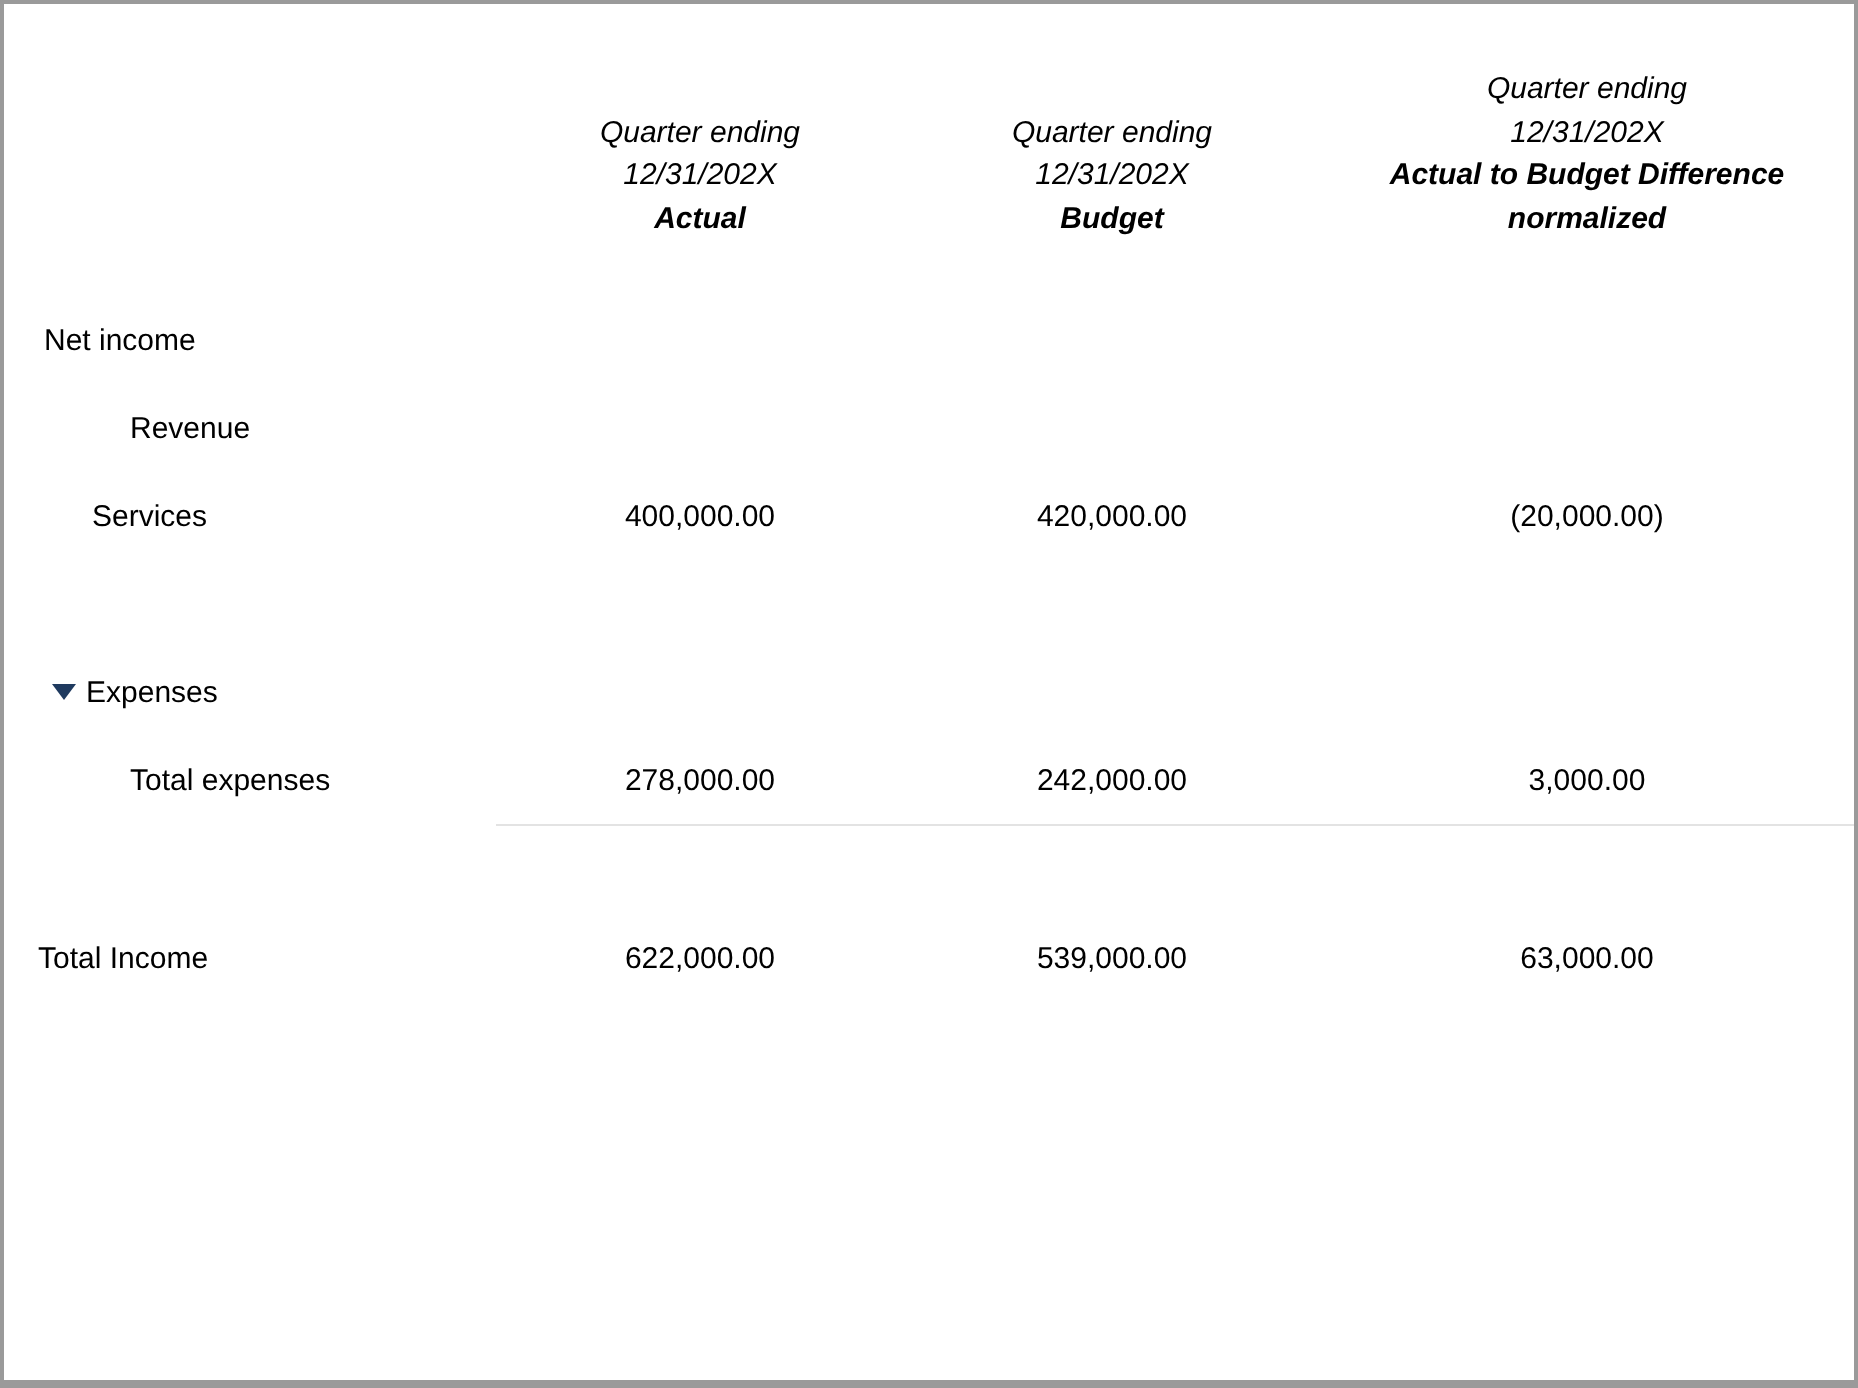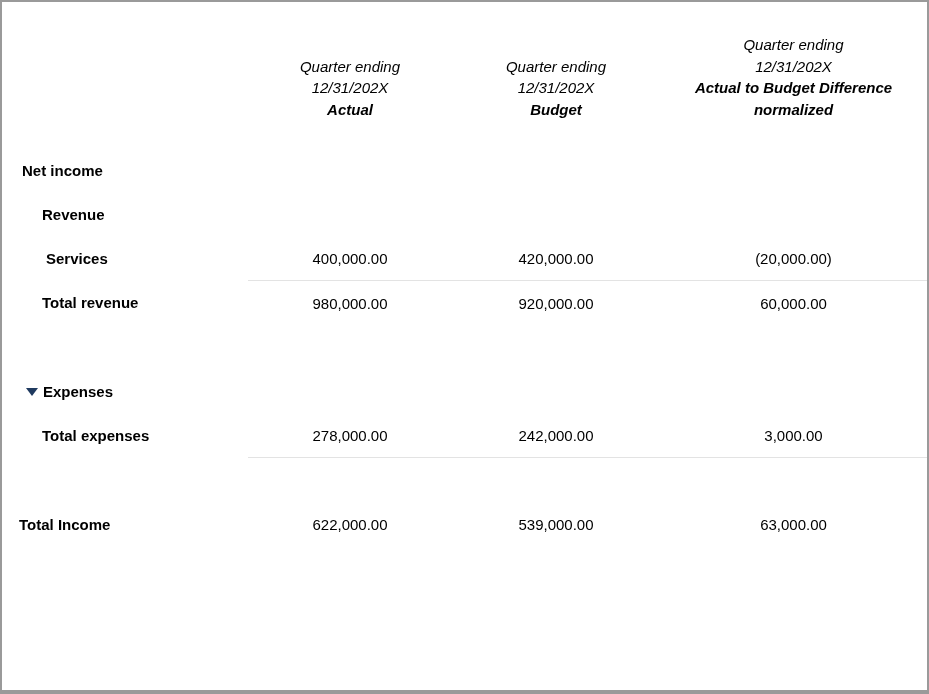--- a/index.html
+++ b/index.html
@@ -43,25 +43,24 @@
   tbody td {
     height: 44px;
     padding: 0;
     vertical-align: middle;
   }
   tr.spacer-row td { height: 44px; }
   td.val { text-align: center; }
   td.row-label {
     text-align: left;
     white-space: nowrap;
-    font-weight: bold;
   }
   .indent-0 { padding-left: 17px; }
   .indent-1 { padding-left: 20px; }
-  .indent-2 { padding-left: 40px; }
+  .indent-2 { padding-left: 63px; }
   .indent-3 { padding-left: 44px; }
   .indent-arrow { padding-left: 24px; }
 
   .tri-down {
     display: inline-block;
     width: 0;
     height: 0;
     border-left: 6.5px solid transparent;
     border-right: 6.5px solid transparent;
     border-top: 8px solid var(--arrow, #1f3a5f);
@@ -118,26 +117,20 @@
           <td class="val"></td>
           <td class="val"></td>
           <td class="val"></td>
         </tr>
         <tr>
           <td class="row-label indent-3"><span>Services</span></td>
           <td class="val">400,000.00</td>
           <td class="val">420,000.00</td>
           <td class="val">(20,000.00)</td>
         </tr>
-        <tr>
-          <td class="row-label indent-2"><span>Total revenue</span></td>
-          <td class="val rule-top">980,000.00</td>
-          <td class="val rule-top">920,000.00</td>
-          <td class="val rule-top">60,000.00</td>
-        </tr>
         <tr class="spacer-row">
           <td colspan="4"></td>
         </tr>
         <tr>
           <td class="row-label indent-arrow"><span class="tri-down"></span><span>Expenses</span></td>
           <td class="val"></td>
           <td class="val"></td>
           <td class="val"></td>
         </tr>
         <tr>

